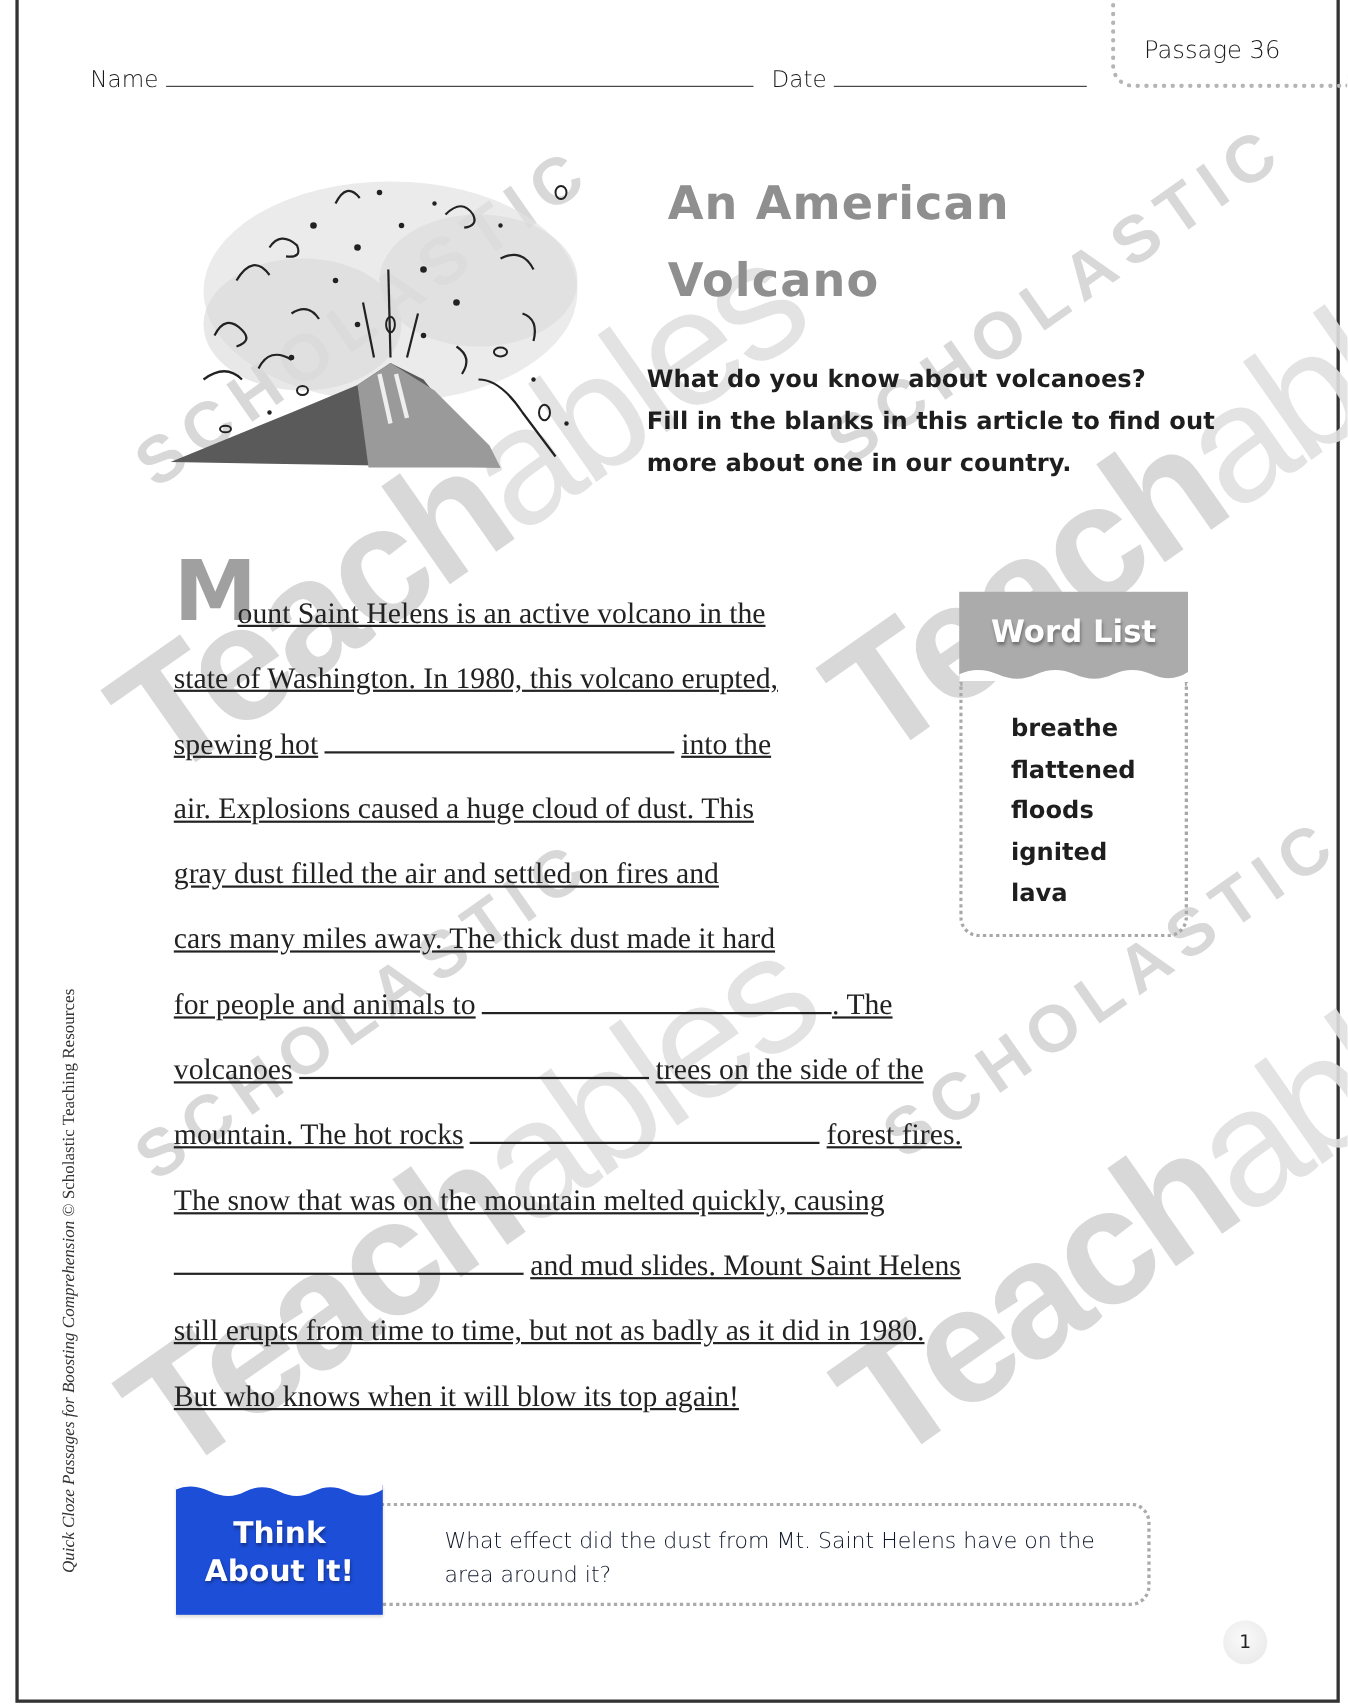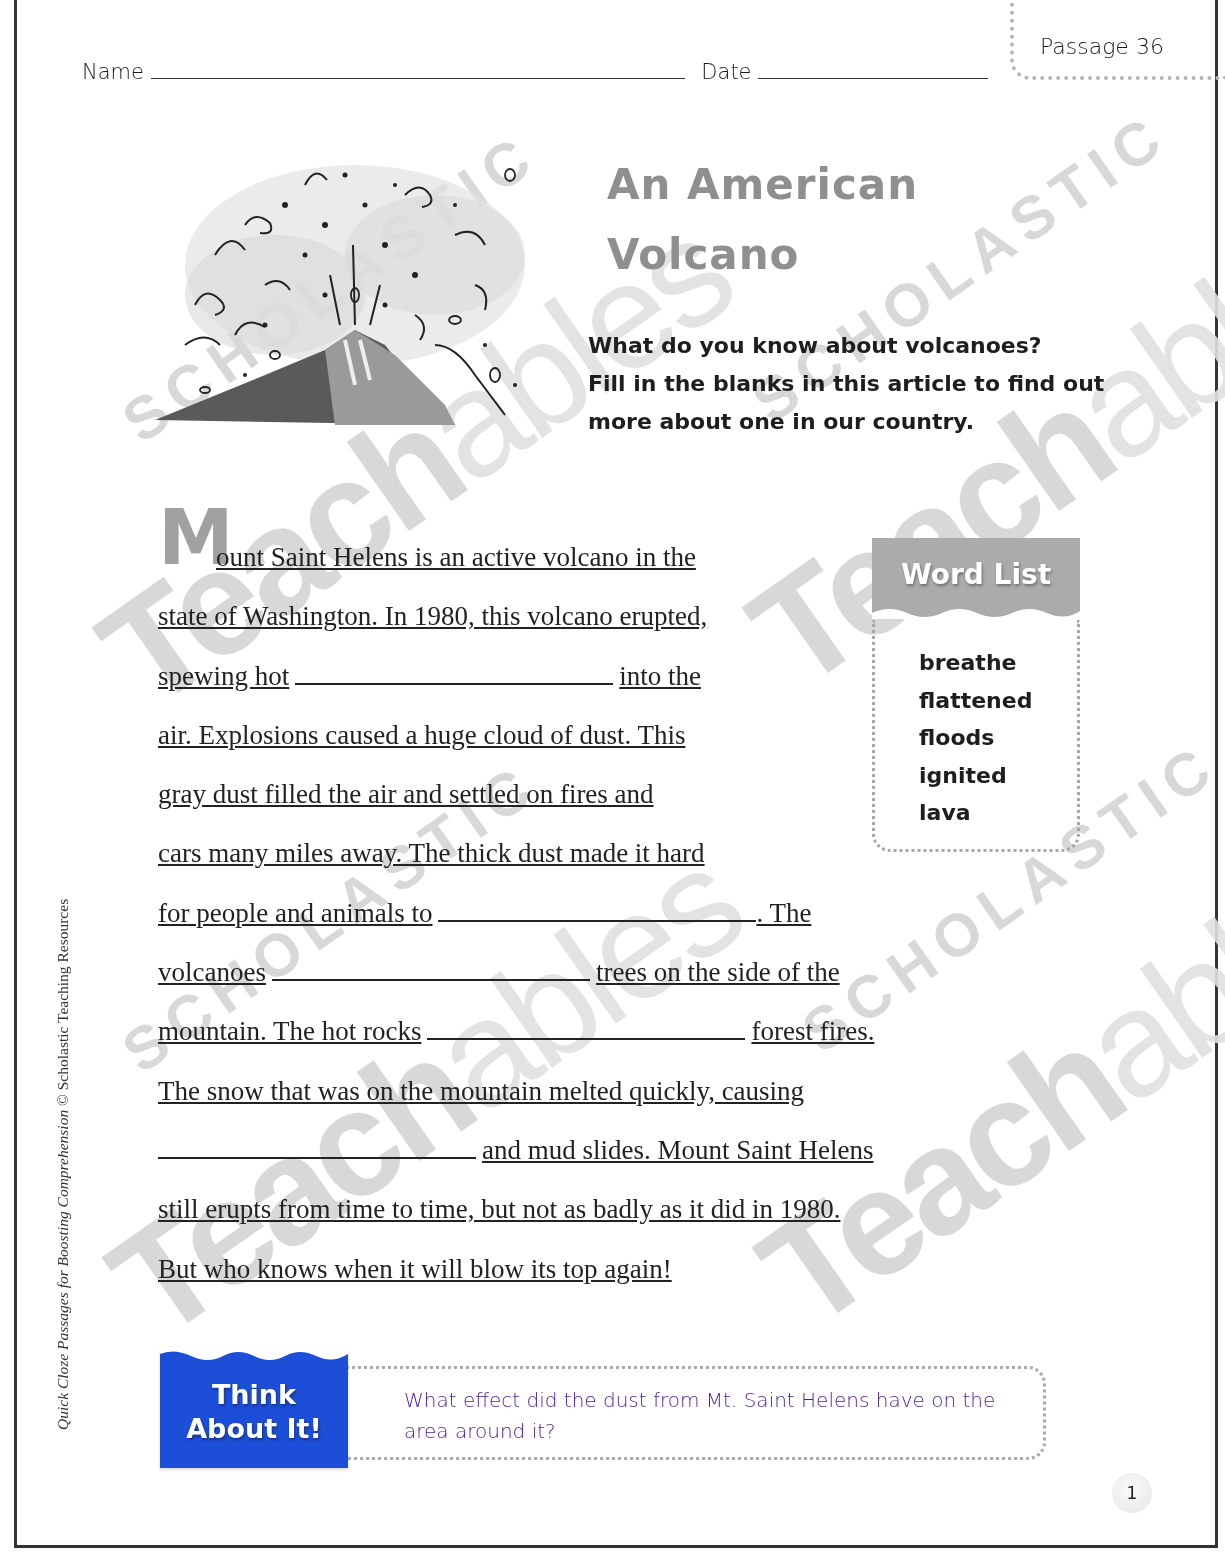--- a/index.html
+++ b/index.html
@@ -39,21 +39,21 @@
     .wl-head svg { position: absolute; left: 0; bottom: -1px; }
     .wl-body { border: 3px dotted #a8a8a8; border-top: none; border-radius: 0 0 18px 18px; height: 232px; box-sizing: border-box; padding: 24px 0 0 44px; margin-top: 2px; }
     .wl-body .w { font-size: 22px; font-weight: bold; line-height: 37.5px; color: #1e1e1e; }
 
     
     .think { position: absolute; left: 160px; top: 1350px; width: 188px; height: 120px; z-index: 3; }
     .think-box { position: absolute; left: 0; top: 0; width: 188px; height: 118px; background: #1d4ed8; box-shadow: 0 2px 3px rgba(0,0,0,.15); }
     .think-box svg { position: absolute; left: 0; top: 0; }
     .think-text { position: absolute; left: 0; top: 28px; width: 188px; text-align: center; color: #fff; font-weight: bold; font-size: 27px; line-height: 34px; text-shadow: 1px 2px 3px rgba(0,0,0,.35); }
     .question { position: absolute; left: 346px; top: 1366px; width: 700px; height: 94px; border: 3px dotted #aaa; border-left: none; border-radius: 0 18px 18px 0; box-sizing: border-box; z-index: 2; }
-    .question span { position: absolute; left: 58px; top: 16px; width: 620px; font-size: 20px; line-height: 31px; font-weight: 300; color: #4c1d95; }
+    .question span { position: absolute; left: 58px; top: 16px; width: 620px; font-size: 20px; line-height: 31px; font-weight: 300; color: #0f172a; }
 
     .sidebar-credit { position: absolute; left: 54px; top: 1430px; transform: rotate(-90deg); transform-origin: left top; font-family: "Liberation Serif", serif; font-size: 15.5px; color: #333; white-space: nowrap; z-index: 2; }
     .sidebar-credit i { font-style: italic; }
 
     .page-num { position: absolute; left: 1112px; top: 1473px; width: 40px; height: 40px; border-radius: 50%; background: radial-gradient(circle at 45% 40%, #fafafa 0%, #ececec 70%, #e2e2e2 100%); display: flex; align-items: center; justify-content: center; font-size: 17px; color: #222; z-index: 2; }
   </style>
 </head>
 <body>
 
 <div class="page"></div>

